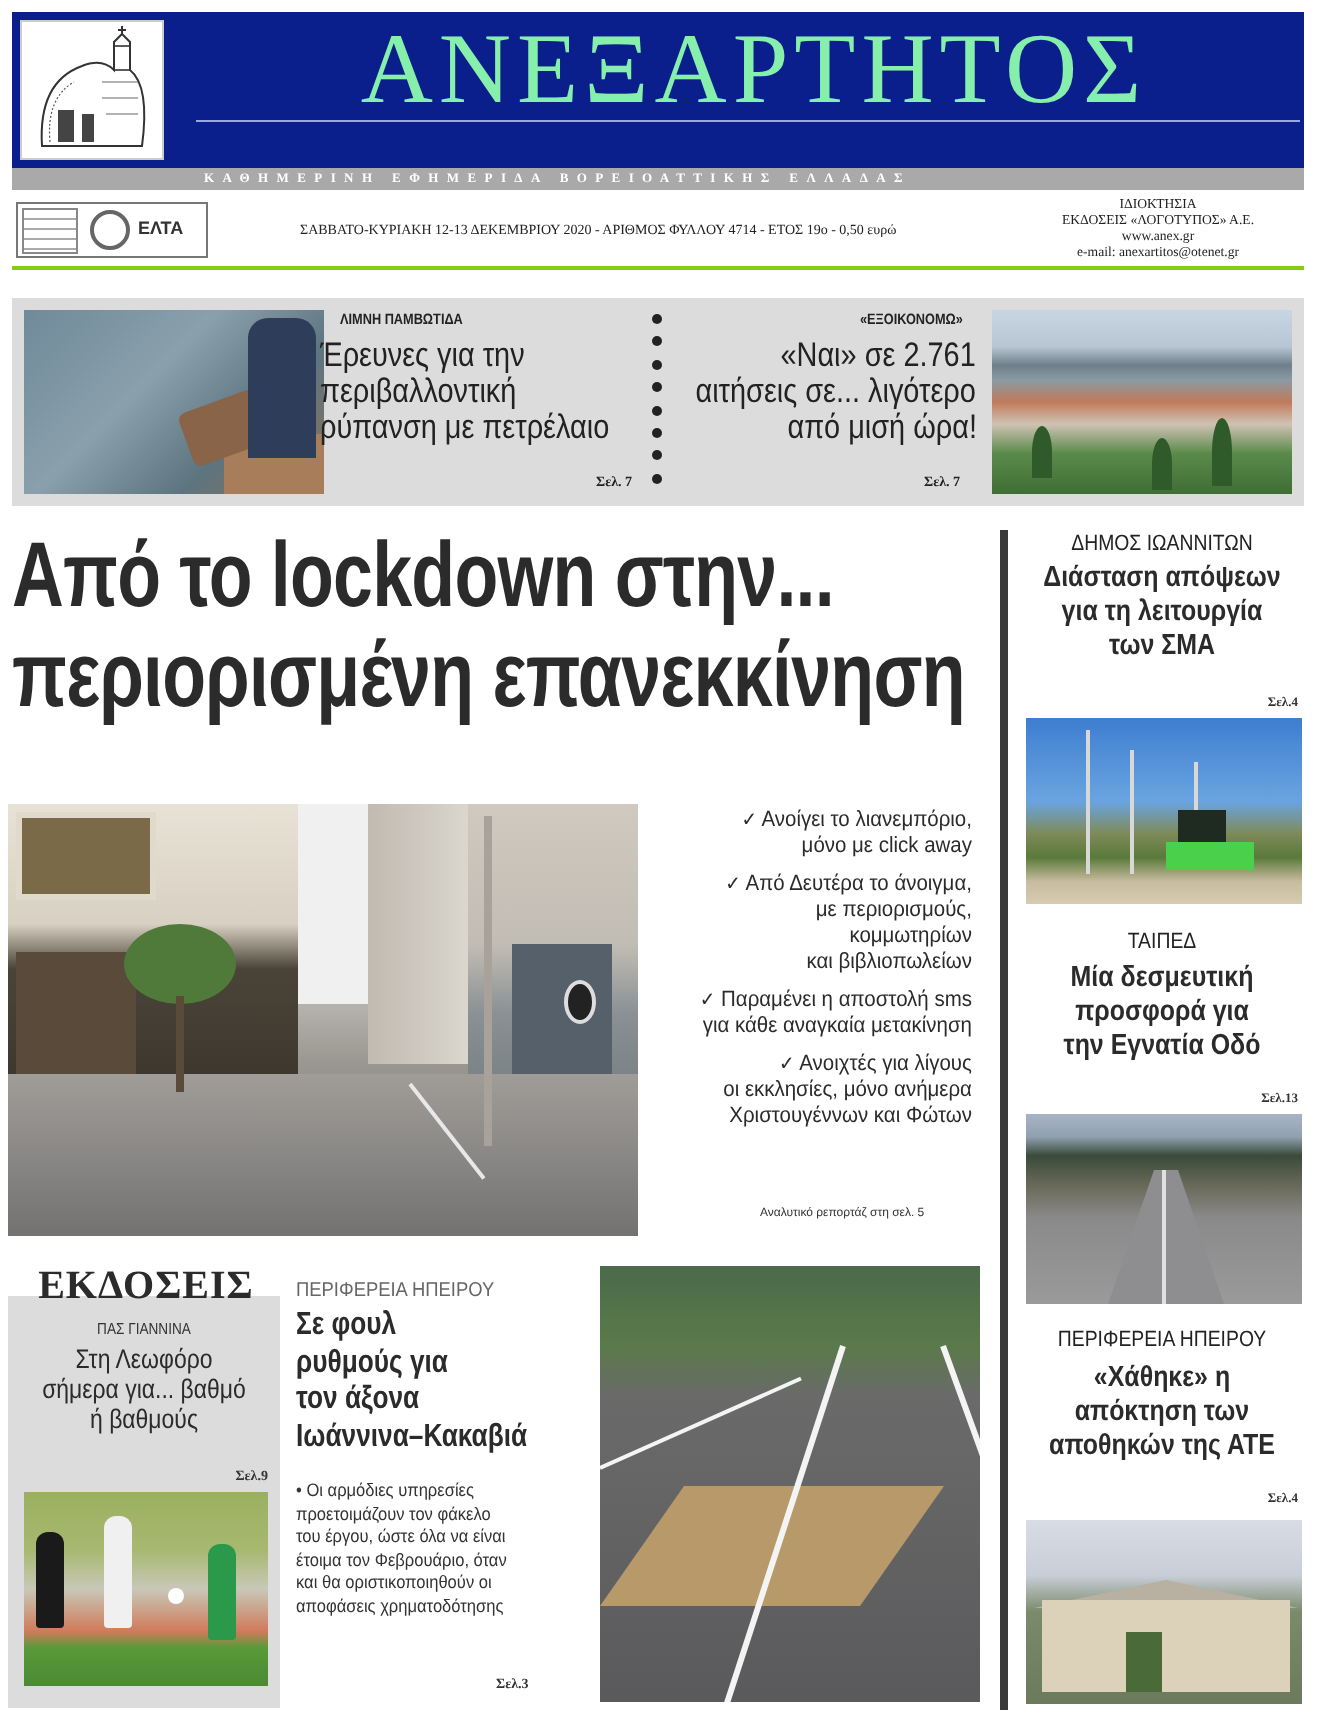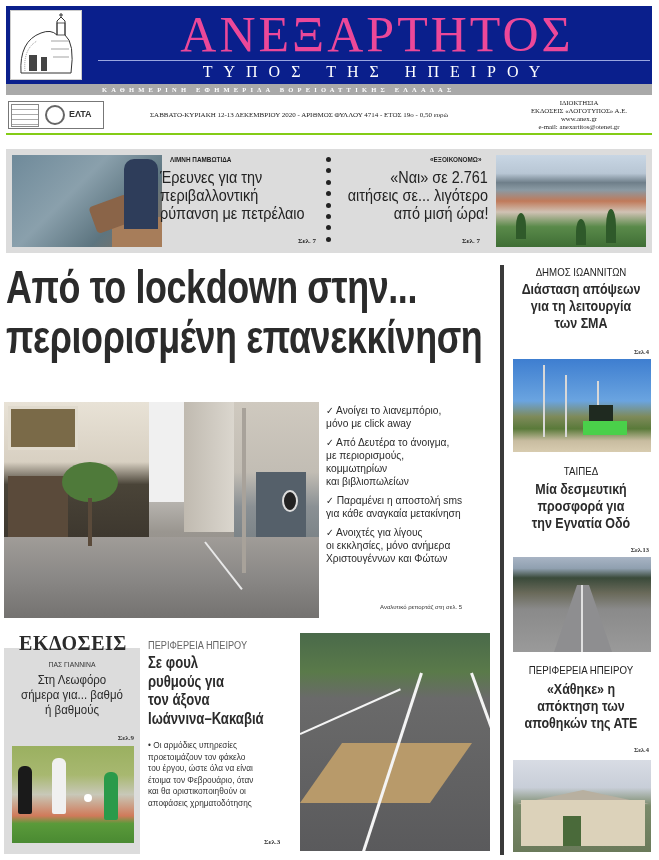--- a/index.html
+++ b/index.html
@@ -2,21 +2,21 @@
 <html><head>
 <meta charset="utf-8">
 <style>
   * { box-sizing: border-box; margin: 0; padding: 0; }
   html, body { width: 659px; height: 860px; background: #ffffff; overflow: hidden; }
   body { font-family: "Liberation Sans", sans-serif; color: #222; position: relative; }
 
   
   .masthead { position: absolute; left: 6px; top: 6px; width: 646px; height: 78px; background: #0a1f8c; }
   .logo-box { position: absolute; left: 4px; top: 4px; width: 72px; height: 70px; background: #fff; border: 1px solid #ccc; overflow: hidden; }
-  .title { position: absolute; left: 96px; top: 2px; width: 550px; text-align: center; font-family: "Liberation Serif", serif; color: #ec4899; font-size: 50px; letter-spacing: 3px; line-height: 52px; }
+  .title { position: absolute; left: 96px; top: 2px; width: 550px; text-align: center; font-family: "Liberation Serif", serif; color: #86efac; font-size: 50px; letter-spacing: 3px; line-height: 52px; }
   .title-rule { position: absolute; left: 92px; top: 54px; width: 552px; height: 1px; background: #9aa6e0; }
   .subtitle { position: absolute; left: 96px; top: 56px; width: 550px; text-align: center; font-family: "Liberation Serif", serif; color: #fff; font-size: 16px; letter-spacing: 11px; line-height: 20px; }
   .tagline-bar { position: absolute; left: 6px; top: 84px; width: 646px; height: 11px; background: #a9a9a9; }
   .tagline { position: absolute; left: 0; top: 0; width: 420px; font-family: "Liberation Serif", serif; font-size: 6.5px; font-weight: bold; color: #fff; letter-spacing: 4.2px; line-height: 11px; padding-left: 96px; white-space: nowrap; }
 
   
   .info-row { position: absolute; left: 6px; top: 97px; width: 646px; height: 38px; border-bottom: 2px solid #84cc16; }
   .stamp-box { position: absolute; left: 2px; top: 4px; width: 96px; height: 28px; border: 1px solid #777; }
   .stamp-small { position: absolute; left: 2px; top: 2px; width: 28px; height: 23px; border: 1px solid #888; }
   .stamp-small div { height: 5px; border-bottom: 1px solid #aaa; }
@@ -53,21 +53,21 @@
   .bldg-r .sign { position: absolute; left: 48px; top: 88px; width: 16px; height: 22px; border-radius: 50%; background: #222; border: 2px solid #ddd; }
   .bldg-mid { position: absolute; left: 180px; top: 0; width: 60px; height: 130px; background: linear-gradient(90deg, #c0bab0, #e0dcd4); }
   .sky { position: absolute; left: 145px; top: 0; width: 40px; height: 100px; background: #f0f0f0; }
   .tree1 { position: absolute; left: 58px; top: 60px; width: 56px; height: 40px; background: #4f7a3a; border-radius: 50%; }
   .trunk1 { position: absolute; left: 84px; top: 96px; width: 4px; height: 48px; background: #5a4a3a; }
   .pavement { position: absolute; left: 0; top: 135px; width: 315px; height: 81px; background: linear-gradient(180deg, #a09c98 0%, #8a8886 50%, #747270 100%); }
   .pave-line { position: absolute; left: 200px; top: 140px; width: 2px; height: 60px; background: #e8e8e8; transform: rotate(-38deg); transform-origin: top; }
   .pole { position: absolute; left: 238px; top: 6px; width: 4px; height: 165px; background: #a8a29a; }
 
   
-  .bullets { position: absolute; left: 326px; top: 404px; width: 172px; }
+  .bullets { position: absolute; left: 326px; top: 404px; width: 172px; text-align: right; }
   .bullet { font-family: "Liberation Sans", sans-serif; font-size: 11px; line-height: 13px; color: #2b2b2b; margin-bottom: 6px; transform: scaleX(0.93); transform-origin: left; white-space: nowrap; }
   .bullet .check { font-size: 10px; }
   .report-note { position: absolute; left: 380px; top: 604px; font-size: 6px; color: #333; white-space: nowrap; font-family: "Liberation Sans", sans-serif; }
 
   
   .vrule { position: absolute; left: 500px; top: 265px; width: 4px; height: 590px; background: #3a3a3a; }
 
   
   .side-kicker { position: absolute; left: 508px; width: 146px; text-align: center; font-family: "Liberation Sans", sans-serif; font-size: 11px; color: #222; transform: scaleX(0.88); }
   .side-head { position: absolute; left: 508px; width: 146px; text-align: center; font-family: "Liberation Sans", sans-serif; font-weight: bold; font-size: 14.5px; line-height: 17px; color: #2b2b2b; transform: scaleX(0.86); }
@@ -91,21 +91,21 @@
   .sports-kicker { position: absolute; left: 0; top: 12px; width: 136px; text-align: center; font-size: 8px; color: #333; transform: scaleX(0.85); }
   .sports-head { position: absolute; left: 0; top: 24px; width: 136px; text-align: center; font-size: 13.5px; line-height: 15px; color: #2b2b2b; transform: scaleX(0.85); }
   .sports-page { position: absolute; right: 6px; top: 86px; font-family: "Liberation Serif", serif; font-size: 7px; font-weight: bold; color: #333; }
   .sports-img { position: absolute; left: 8px; top: 98px; width: 122px; height: 97px; background: linear-gradient(180deg, #9ab060 0%, #a8b870 30%, #c8c8b8 50%, #d07a5a 72%, #5a9a3a 80%, #4a8a32 100%); overflow: hidden; }
   .player { position: absolute; width: 14px; height: 48px; border-radius: 6px 6px 2px 2px; }
 
   
   .ep-kicker { position: absolute; left: 148px; top: 640px; font-size: 10px; color: #666; transform: scaleX(0.92); transform-origin: left; white-space: nowrap; }
   .ep-head { position: absolute; left: 148px; top: 654px; font-size: 16px; line-height: 18.5px; color: #2b2b2b; font-weight: bold; transform: scaleX(0.82); transform-origin: left; white-space: nowrap; }
   .ep-body { position: absolute; left: 148px; top: 740px; width: 170px; font-size: 9px; line-height: 11.5px; color: #333; transform: scaleX(0.92); transform-origin: left; white-space: nowrap; }
-  .ep-page { position: absolute; left: 264px; top: 838px; font-family: "Liberation Serif", serif; font-size: 7px; font-weight: bold; color: #333; }
+  .ep-page { position: absolute; left: 248px; top: 838px; font-family: "Liberation Serif", serif; font-size: 7px; font-weight: bold; color: #333; }
 
   .highway { position: absolute; left: 300px; top: 633px; width: 190px; height: 218px; background: linear-gradient(180deg, #4a6a4a 0%, #5a7a4a 18%, #6a6a6a 30%, #5a5a5c 100%); overflow: hidden; }
   .hw-median { position: absolute; left: 0; top: 110px; width: 130px; height: 60px; background: #b89a6a; transform: skewX(-35deg); transform-origin: bottom; }
   .hw-line { position: absolute; background: #f4f4f4; }
 </style>
 </head>
 <body>
 
 <div class="masthead">
   <div class="logo-box">
@@ -115,21 +115,20 @@
       <path d="M14 60 Q12 38 26 30" fill="none" stroke="#555" stroke-width="0.6" stroke-dasharray="1 1"></path>
       <path d="M18 60 L18 44 L26 44 L26 60" fill="#444"></path>
       <path d="M30 60 L30 46 L36 46 L36 60" fill="#444"></path>
       <line x1="50" y1="2" x2="50" y2="6" stroke="#333" stroke-width="1"></line>
       <line x1="48" y1="4" x2="52" y2="4" stroke="#333" stroke-width="1"></line>
       <path d="M40 30 L58 30 M40 38 L58 38 M42 46 L58 46" stroke="#666" stroke-width="0.6"></path>
     </svg>
   </div>
   <div class="title">ΑΝΕΞΑΡΤΗΤΟΣ</div>
   <div class="title-rule"></div>
-  <div class="subtitle">ΤΥΠΟΣ ΤΗΣ ΗΠΕΙΡΟΥ</div>
 </div>
 <div class="tagline-bar">
   <div class="tagline">ΚΑΘΗΜΕΡΙΝΗ ΕΦΗΜΕΡΙΔΑ ΒΟΡΕΙΟΑΤΤΙΚΗΣ ΕΛΛΑΔΑΣ</div>
 </div>
 
 <div class="info-row">
   <div class="stamp-box">
     <div class="stamp-small">
         <div></div>
         <div></div>

